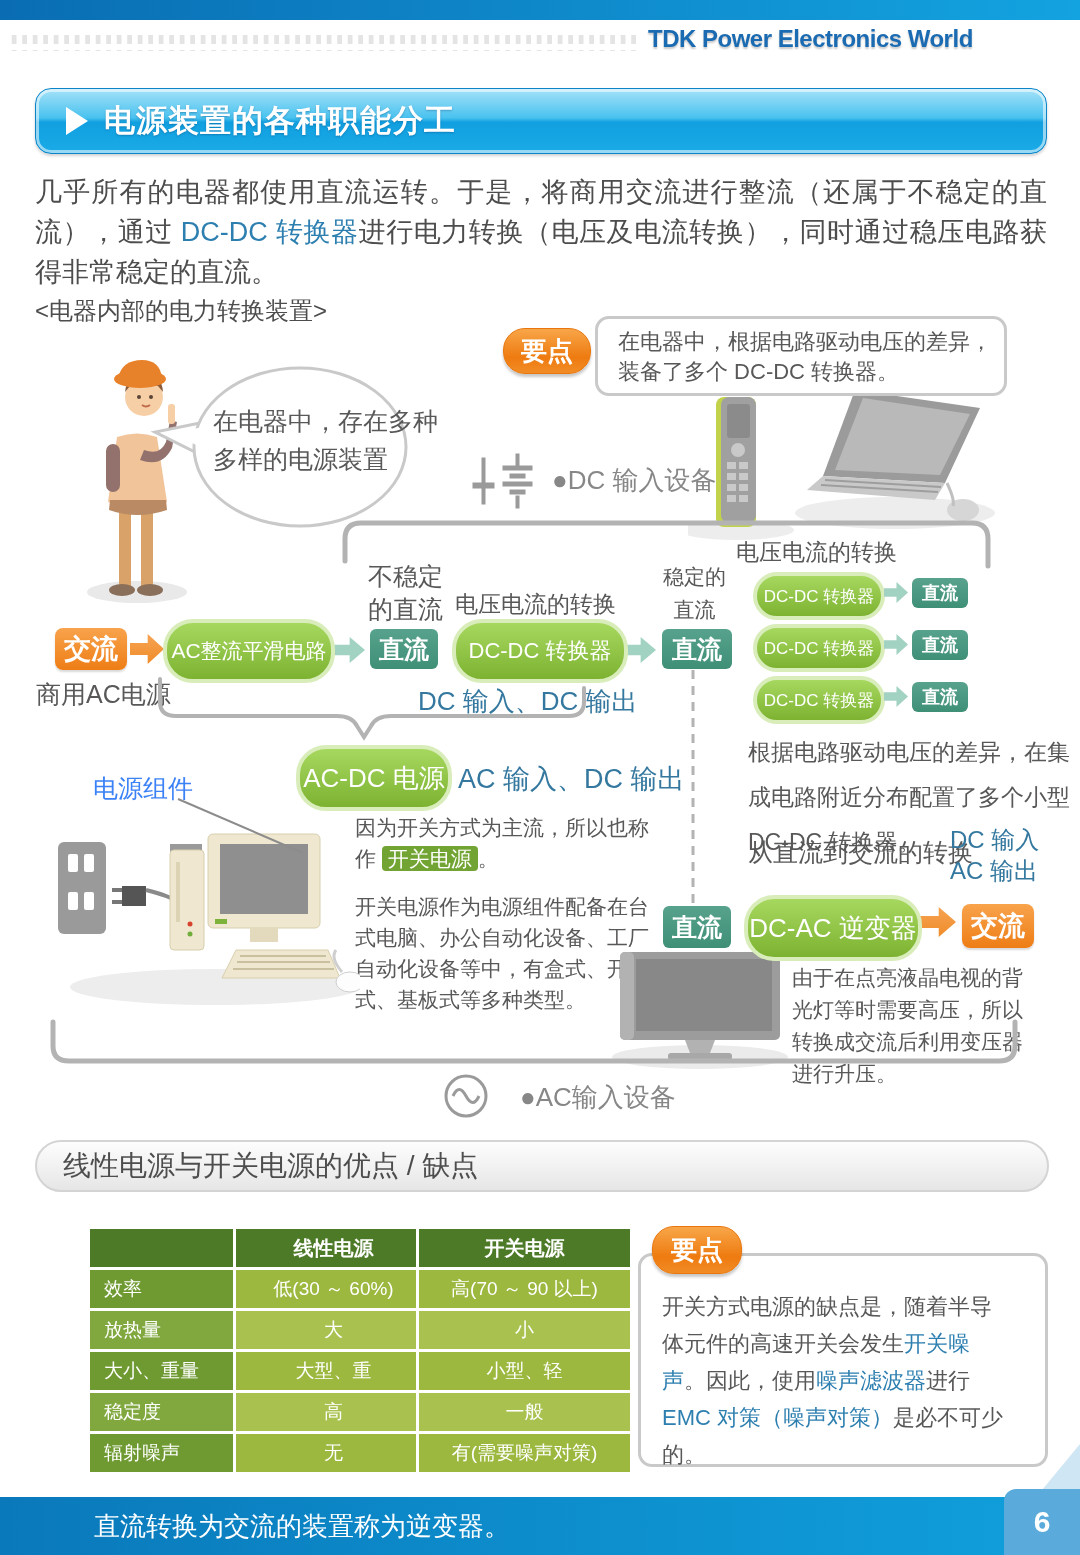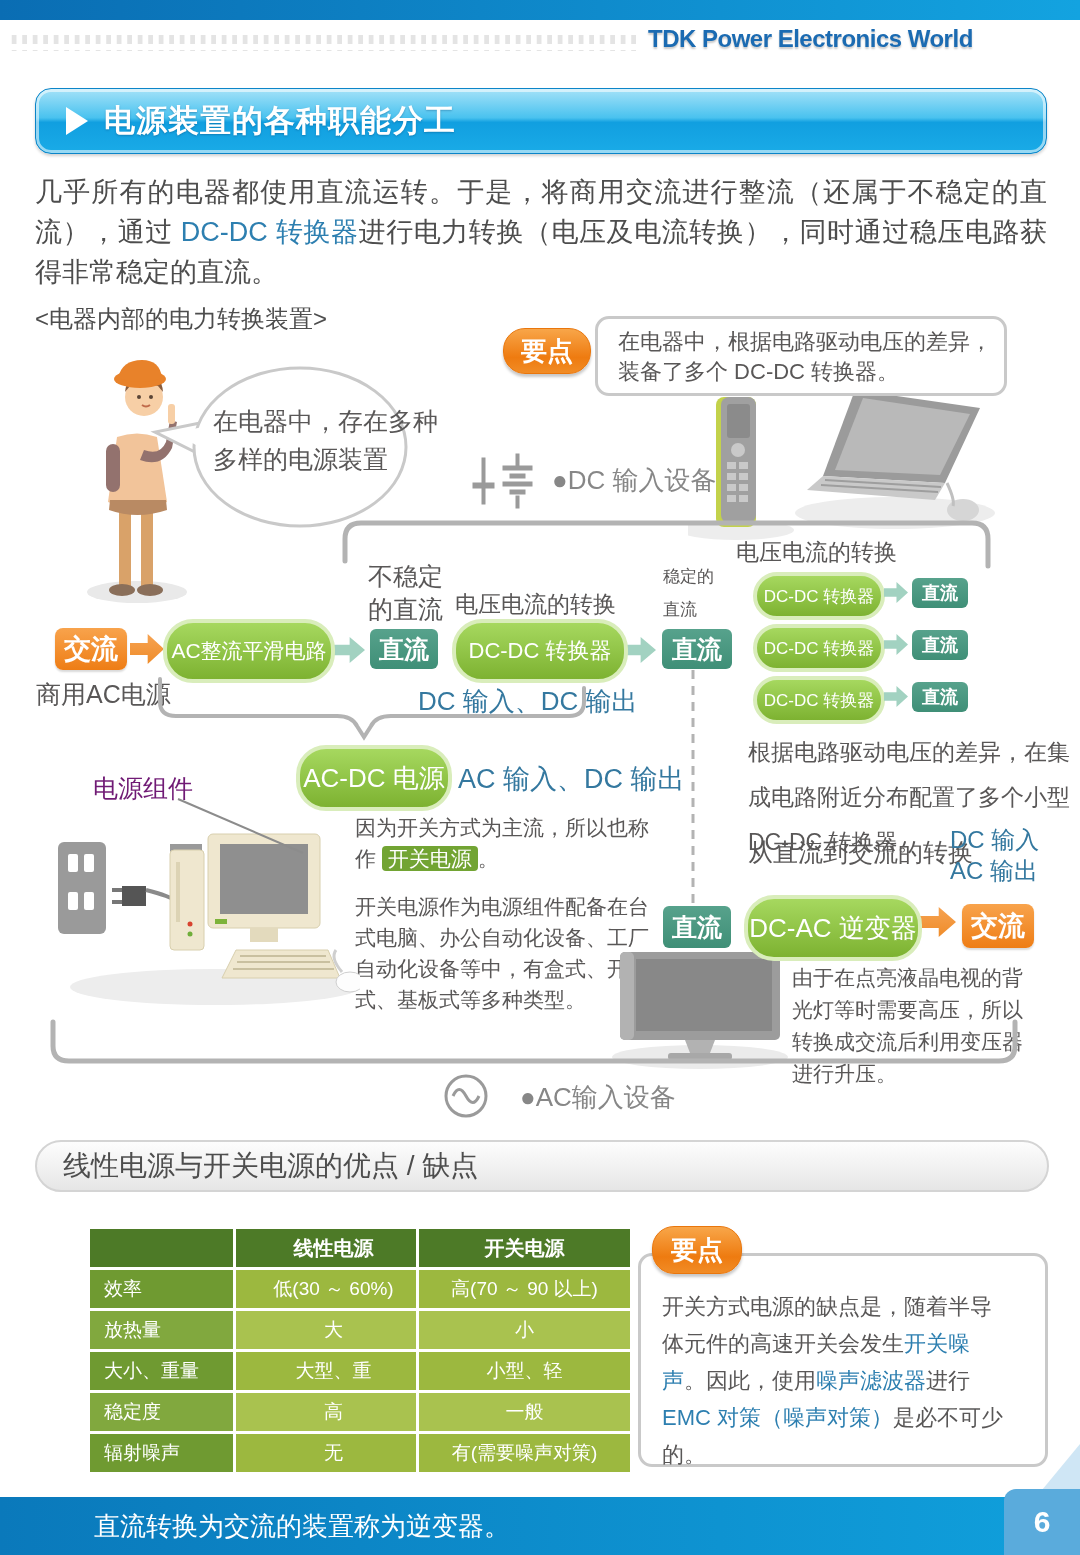--- a/index.html
+++ b/index.html
@@ -20,21 +20,21 @@
           border:1px solid #0c85c8;box-shadow:inset 0 0 0 3px rgba(255,255,255,.55),0 2px 3px rgba(0,0,0,.18);
           display:flex;align-items:center;}
   .banner .tri{width:0;height:0;border-left:22px solid #fff;border-top:14px solid transparent;
                border-bottom:14px solid transparent;margin-left:30px;}
   .banner .ttl{color:#fff;font-size:31px;font-weight:bold;margin-left:16px;letter-spacing:1px;
                text-shadow:0 1px 2px rgba(0,60,110,.35);}
   .intro{left:35px;top:172px;width:1012px;font-size:27px;line-height:40px;color:#4d4d4d;text-align:justify;}
   .blue-inline{color:#2d7fb0;}
 
   
-  .cap{left:35px;top:303px;font-size:24px;color:#4d4d4d;}
+  .cap{left:35px;top:295px;font-size:24px;color:#4d4d4d;}
   .kp-tab{background:linear-gradient(180deg,#f8a649 0%,#ee7b10 65%,#f18c26 100%);
           border:1px solid #e9760c;border-radius:22px;color:#fff;font-weight:bold;
           box-shadow:0 3px 3px rgba(0,0,0,.22);z-index:4;}
   .note-box{background:#fff;border:3px solid #c9c9c9;border-radius:14px;z-index:2;}
   .gray-note{color:#595757;}
   .blue-note{color:#34789f;}
 
   .tag-o{background:linear-gradient(180deg,#f8a34c,#ee7d15);border-radius:8px;color:#fff;font-weight:bold;
          box-shadow:0 2px 2px rgba(0,0,0,.15);}
   .tag-t{background:linear-gradient(180deg,#57a28c,#3f8f77);border-radius:6px;color:#fff;font-weight:bold;}
@@ -195,21 +195,21 @@
   <div class="abs arr arr-t" style="left:884px;top:686px;width:24px;height:21px;"></div>
   <div class="abs tag-t ctr" style="left:912px;top:682px;width:56px;height:30px;font-size:18px;">
       <span>直流</span>
     </div>
 
   <div class="abs gray-note" style="left:748px;top:730px;width:325px;font-size:23px;line-height:45px;">根据电路驱动电压的差异，在集成电路附近分布配置了多个小型 DC-DC 转换器。</div>
 
   <div class="abs gray-note preline" style="left:368px;top:560px;font-size:25px;line-height:33px;">不稳定
 的直流</div>
   <div class="abs gray-note" style="left:455px;top:589px;font-size:23px;">电压电流的转换</div>
-  <div class="abs gray-note preline" style="left:663px;top:560px;font-size:17px;line-height:33px;">稳定的
+  <div class="abs gray-note preline" style="left:663px;top:560px;font-size:21px;line-height:33px;text-align:center;">稳定的
 直流</div>
 
   <div class="abs tag-o ctr" style="left:55px;top:628px;width:72px;height:42px;font-size:27px;z-index:2;">
       <span>交流</span>
     </div>
   <div class="abs arr arr-o" style="left:130px;top:634px;width:34px;height:30px;"></div>
   <div class="abs pill" style="left:163px;top:619px;width:164px;height:56px;font-size:21px;z-index:2;">
       <span>AC整流平滑电路</span>
     </div>
   <div class="abs arr arr-t" style="left:333px;top:637px;width:32px;height:26px;"></div>
@@ -224,21 +224,21 @@
       <span>直流</span>
     </div>
 
   <div class="abs gray-note" style="left:36px;top:678px;font-size:25px;">商用AC电源</div>
   <div class="abs blue-note" style="left:418px;top:684px;font-size:26px;">DC 输入、DC 输出</div>
 
   <div class="abs pill" style="left:296px;top:745px;width:148px;height:58px;font-size:26px;z-index:2;">
       <span>AC-DC 电源</span>
     </div>
   <div class="abs blue-note" style="left:458px;top:761px;font-size:27px;">AC 输入、DC 输出</div>
-  <div class="abs" style="left:93px;top:772px;font-size:25px;color:#701a75;">电源组件</div>
+  <div class="abs" style="left:93px;top:772px;font-size:25px;color:#3b82f6;">电源组件</div>
 
   <div class="abs gray-note" style="left:355px;top:812px;width:298px;font-size:21px;line-height:31px;">
     <span>因为开关方式为主流，所以也称作 </span><span class="hl-green">开关电源</span><span>。</span>
   </div>
   <div class="abs gray-note" style="left:355px;top:891px;width:302px;font-size:21px;line-height:31px;">开关电源作为电源组件配备在台式电脑、办公自动化设备、工厂自动化设备等中，有盒式、开放式、基板式等多种类型。</div>
 
   <svg class="abs" style="left:50px;top:782px;" width="310" height="235" viewBox="0 0 310 235">
     <ellipse cx="165" cy="205" rx="145" ry="18" fill="#ededed"></ellipse>
     <rect x="8" y="60" width="48" height="92" rx="6" fill="#9a9a9a"></rect>
     <rect x="18" y="72" width="10" height="18" rx="2" fill="#fff"></rect>

